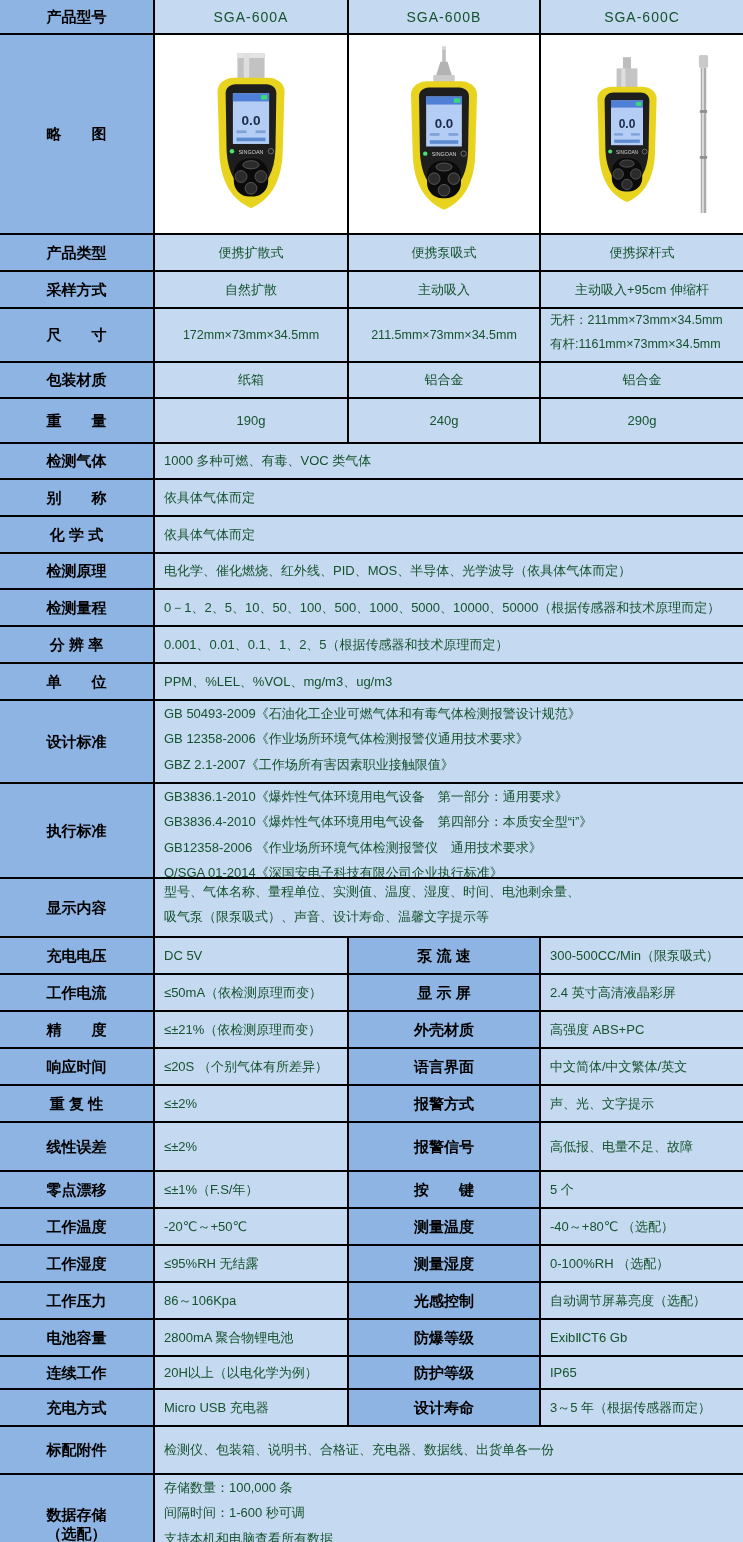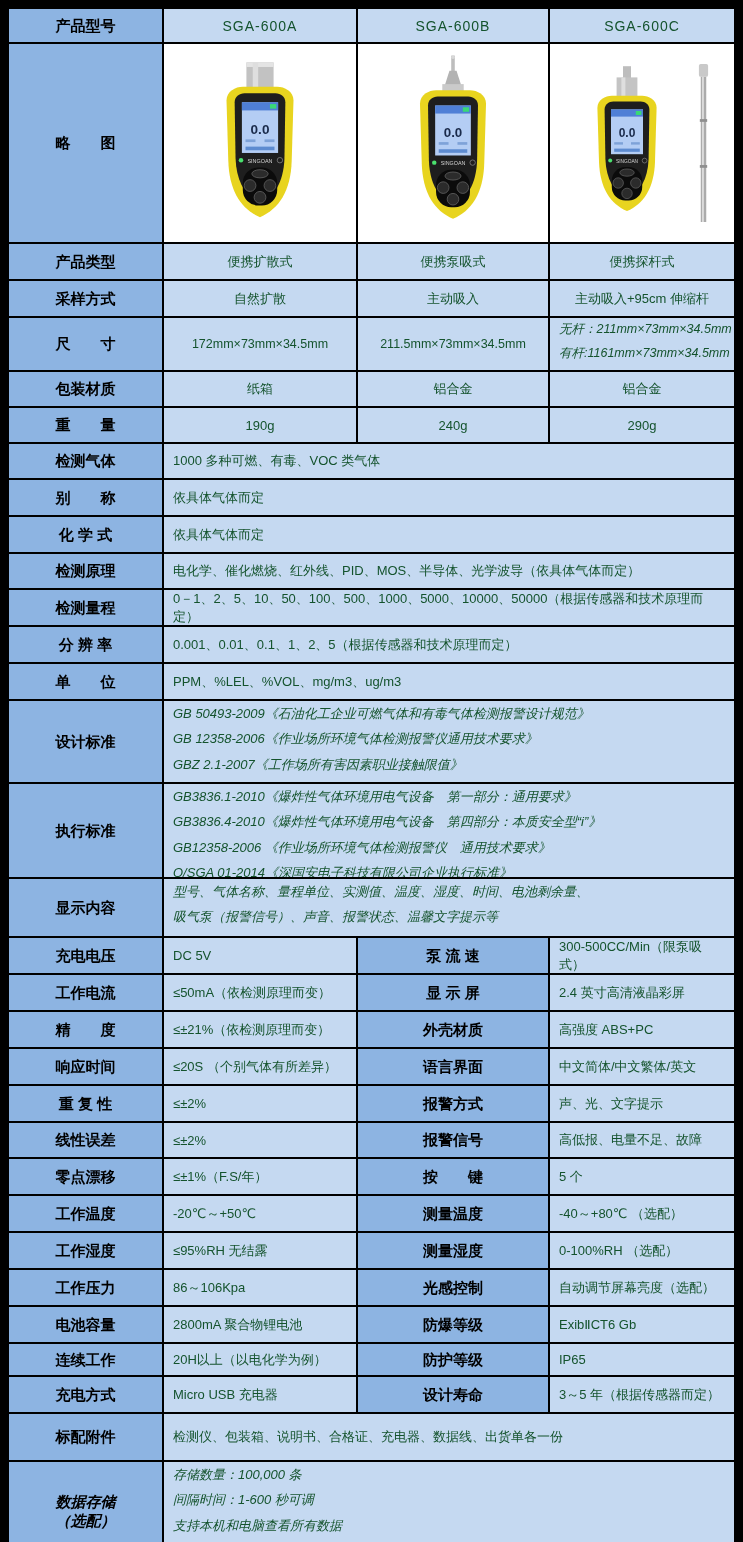--- a/index.html
+++ b/index.html
@@ -1,25 +1,25 @@
 <!DOCTYPE html>
 <html lang="zh"><head>
 <meta charset="utf-8">
 <style>
   html,body{margin:0;padding:0;background:#fff;font-family:"Liberation Sans","DejaVu Sans",sans-serif;}
   .table{width:743px;height:1542px;box-sizing:border-box;background:#000;
-         display:flex;flex-direction:column;gap:2px;padding:9px;}
+         display:flex;flex-direction:column;gap:2px;padding:0;}
   .row{display:grid;grid-template-columns:153px 192px 190px 1fr;gap:2px;flex:0 0 auto;}
   .row.wide{grid-template-columns:153px 1fr;}
   .cell{display:flex;align-items:center;justify-content:center;box-sizing:border-box;overflow:hidden;}
   .label{background:#8DB4E2;font-weight:bold;font-size:15px;color:#000;text-align:center;line-height:1.3;}
   .val{background:#C5D9F1;font-size:13px;color:#14532d;}
   .val.left{justify-content:flex-start;padding:0 9px;text-align:left;}
   .col{flex-direction:column;align-items:flex-start;justify-content:center;gap:0;}
-  .col > div{white-space:nowrap;font-style:italic;}
+  .col > div{white-space:nowrap;}
   .lines > div{line-height:1.95;}
   .label.col{align-items:center;}
   .model{font-size:14px;letter-spacing:1px;}
   .imgcell{background:#fff;}
   .rodwrap{display:flex;align-items:center;justify-content:center;gap:18px;}
   .dim2{font-size:12.5px;}
   .dim2 > div{line-height:1.9;}
 </style>
 </head>
 <body>
@@ -144,21 +144,21 @@
     </div>
   </div>
 
   <div class="row" style="height:34px">
     <div class="cell label">包装材质</div>
     <div class="cell val">纸箱</div>
     <div class="cell val">铝合金</div>
     <div class="cell val">铝合金</div>
   </div>
 
-  <div class="row" style="height:34px">
+  <div class="row" style="height:43px">
     <div class="cell label">重　　量</div>
     <div class="cell val">190g</div>
     <div class="cell val">240g</div>
     <div class="cell val">290g</div>
   </div>
 
   <div class="row wide" style="height:34px">
     <div class="cell label">检测气体</div>
     <div class="cell val left">1000 多种可燃、有毒、VOC 类气体</div>
   </div>
@@ -203,21 +203,21 @@
       <div>GB3836.4-2010《爆炸性气体环境用电气设备　第四部分：本质安全型“i”》</div>
       <div>GB12358-2006 《作业场所环境气体检测报警仪　通用技术要求》</div>
       <div>Q/SGA 01-2014《深国安电子科技有限公司企业执行标准》</div>
     </div>
   </div>
 
   <div class="row wide" style="height:57px">
     <div class="cell label">显示内容</div>
     <div class="cell val left col lines">
       <div>型号、气体名称、量程单位、实测值、温度、湿度、时间、电池剩余量、</div>
-      <div>吸气泵（报警信号）、声音、报警状态、温馨文字提示等</div>
+      <div>吸气泵（限泵吸式）、声音、设计寿命、温馨文字提示等</div>
     </div>
   </div>
 
   <div class="row" style="height:35px">
     <div class="cell label">充电电压</div>
     <div class="cell val left">DC 5V</div>
     <div class="cell label">泵 流 速</div>
     <div class="cell val left">300-500CC/Min（限泵吸式）</div>
   </div>
   <div class="row" style="height:35px">
@@ -237,21 +237,21 @@
     <div class="cell val left">≤20S （个别气体有所差异）</div>
     <div class="cell label">语言界面</div>
     <div class="cell val left">中文简体/中文繁体/英文</div>
   </div>
   <div class="row" style="height:35px">
     <div class="cell label">重 复 性</div>
     <div class="cell val left">≤±2%</div>
     <div class="cell label">报警方式</div>
     <div class="cell val left">声、光、文字提示</div>
   </div>
-  <div class="row" style="height:34px">
+  <div class="row" style="height:47px">
     <div class="cell label">线性误差</div>
     <div class="cell val left">≤±2%</div>
     <div class="cell label">报警信号</div>
     <div class="cell val left">高低报、电量不足、故障</div>
   </div>
   <div class="row" style="height:35px">
     <div class="cell label">零点漂移</div>
     <div class="cell val left">≤±1%（F.S/年）</div>
     <div class="cell label">按　　键</div>
     <div class="cell val left">5 个</div>

